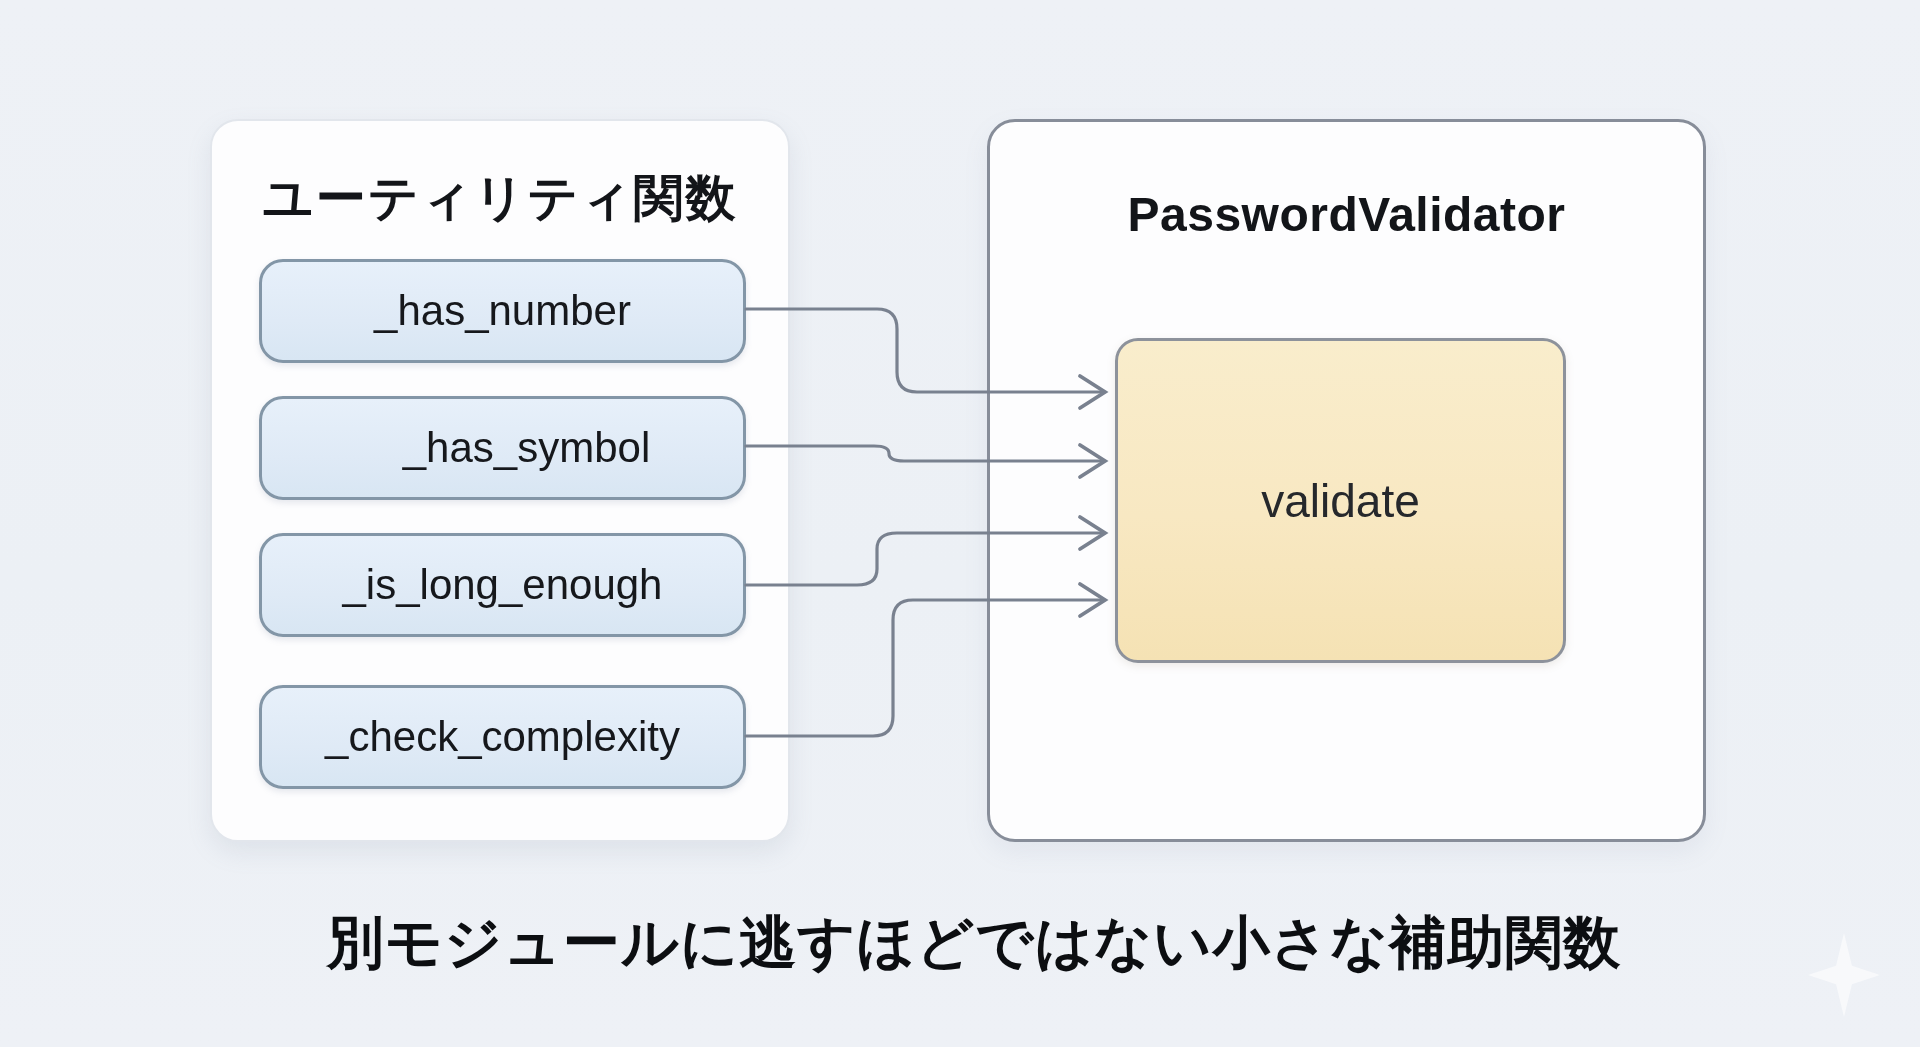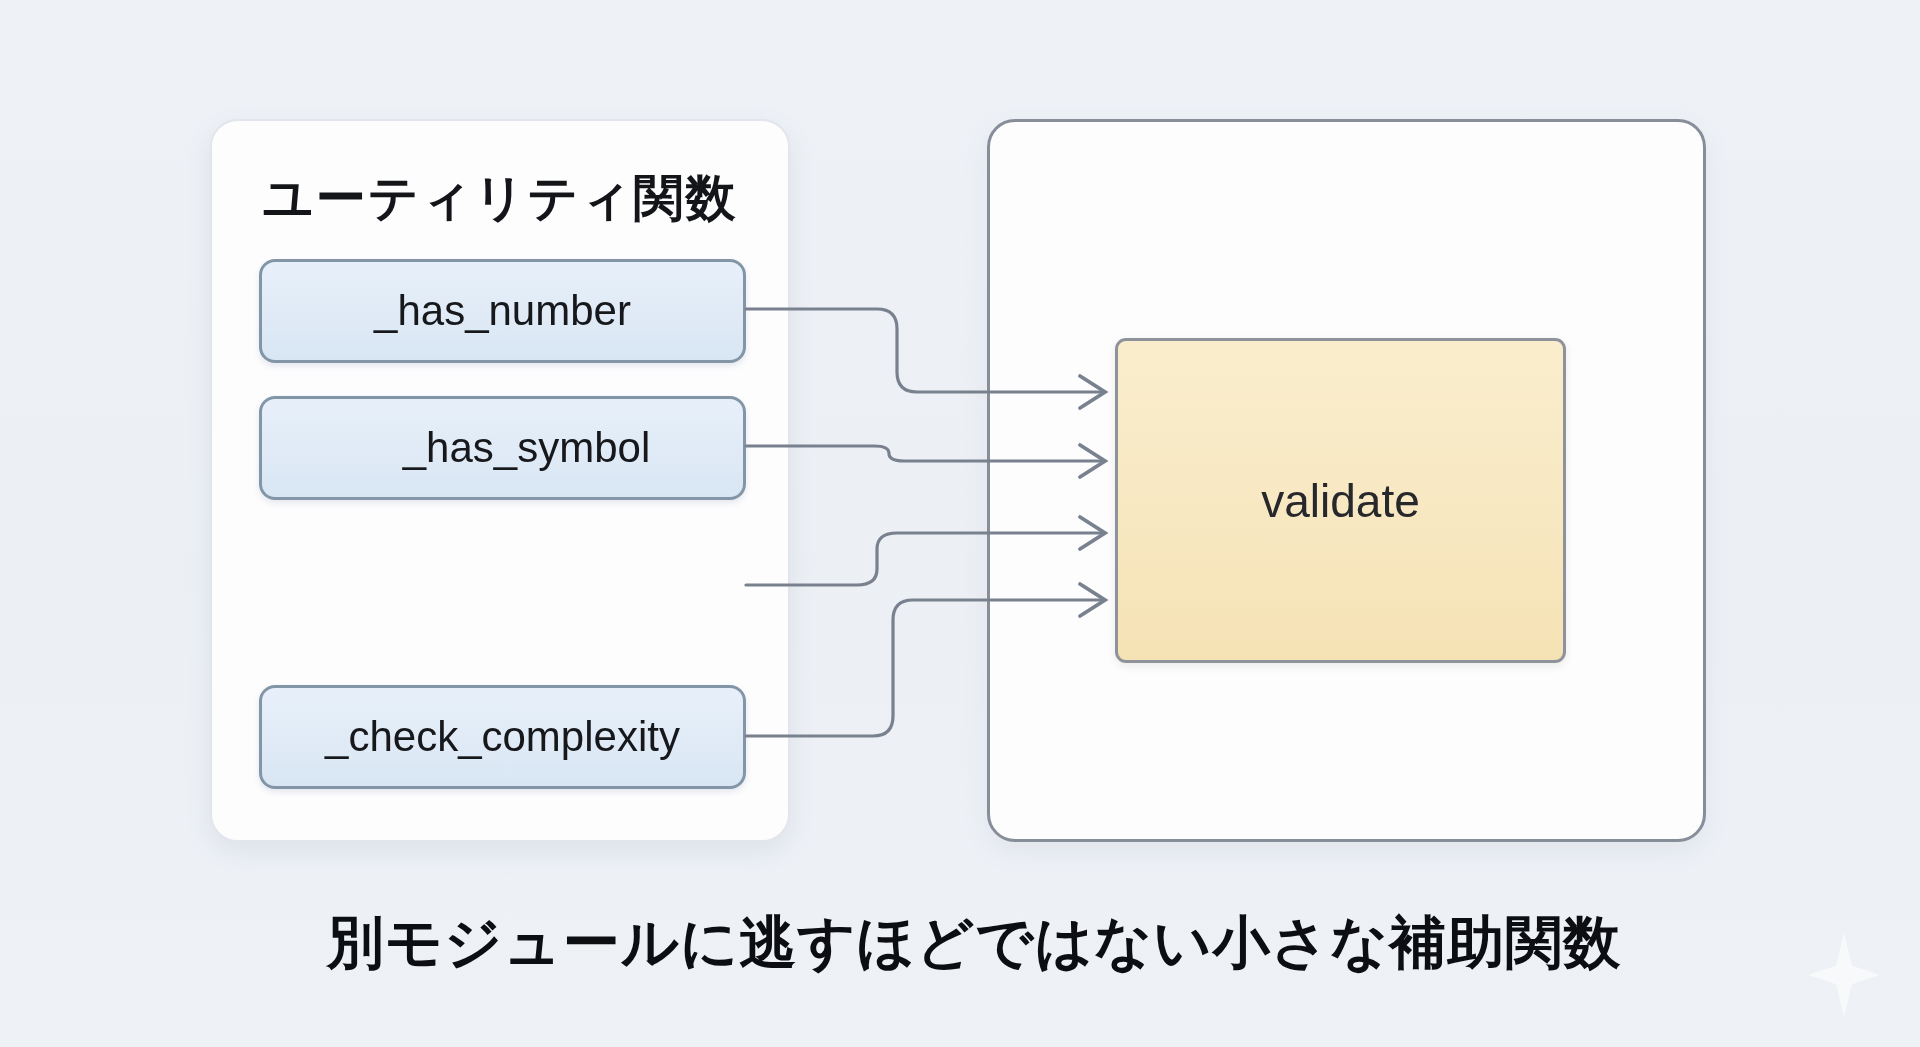--- a/index.html
+++ b/index.html
@@ -57,21 +57,21 @@
     letter-spacing: 0.5px;
   }
   
   .ubox {
     position: absolute;
     left: 47px;
     width: 487px;
     height: 104px;
     box-sizing: border-box;
     border: 3px solid var(--utility-box-border, #8396a7);
-    border-radius: 16px;
+    border-radius: 24px;
     background: linear-gradient(180deg, #e7f0fa 0%, var(--utility-box-fill, #dfeaf6) 60%, #d8e6f3 100%);
     display: flex;
     align-items: center;
     justify-content: center;
     box-shadow: 0 3px 6px rgba(120, 135, 160, 0.18);
   }
   .ubox-1 { top: 138px; }
   .ubox-2 { top: 275px; padding-left: 48px; }
   .ubox-3 { top: 412px; }
   .ubox-4 { top: 564px; }
@@ -83,21 +83,21 @@
   }
   
   .method-box {
     position: absolute;
     left: 125px;
     top: 216px;
     width: 451px;
     height: 325px;
     box-sizing: border-box;
     border: 3px solid var(--method-box-border, #8d929b);
-    border-radius: 11px;
+    border-radius: 23px;
     background: linear-gradient(180deg, #f9edcc 0%, var(--method-box-fill, #f8e8c2) 55%, #f5e2b4 100%);
     display: flex;
     align-items: center;
     justify-content: center;
     box-shadow: 0 3px 8px rgba(140, 130, 100, 0.15);
   }
   .method-box span {
     font-size: 46px;
     font-weight: 500;
     color: #26282c;
@@ -158,26 +158,30 @@
 
   <section class="panel left">
     <h2 class="panel-title">ユーティリティ関数</h2>
 
     <div class="ubox ubox-1">
       <span>_has_number</span>
     </div>
     <div class="ubox ubox-2">
       <span>_has_symbol</span>
     </div>
+    <div class="ubox ubox-3">
+      <span>_is_long_enough</span>
+    </div>
     <div class="ubox ubox-4">
       <span>_check_complexity</span>
     </div>
   </section>
 
   <section class="panel right">
+    <h2 class="panel-title">PasswordValidator</h2>
 
     <div class="method-box">
       <span>validate</span>
     </div>
   </section>
 
   <svg class="connectors" viewBox="0 0 1920 1047" aria-hidden="true">
     <path class="connector" d="M 746 309 H 877 Q 897 309 897 329 V 372 Q 897 392 917 392 H 1101"></path>
     <path class="arrowhead" d="M 1080 376 L 1105 392 L 1080 408"></path>
 

